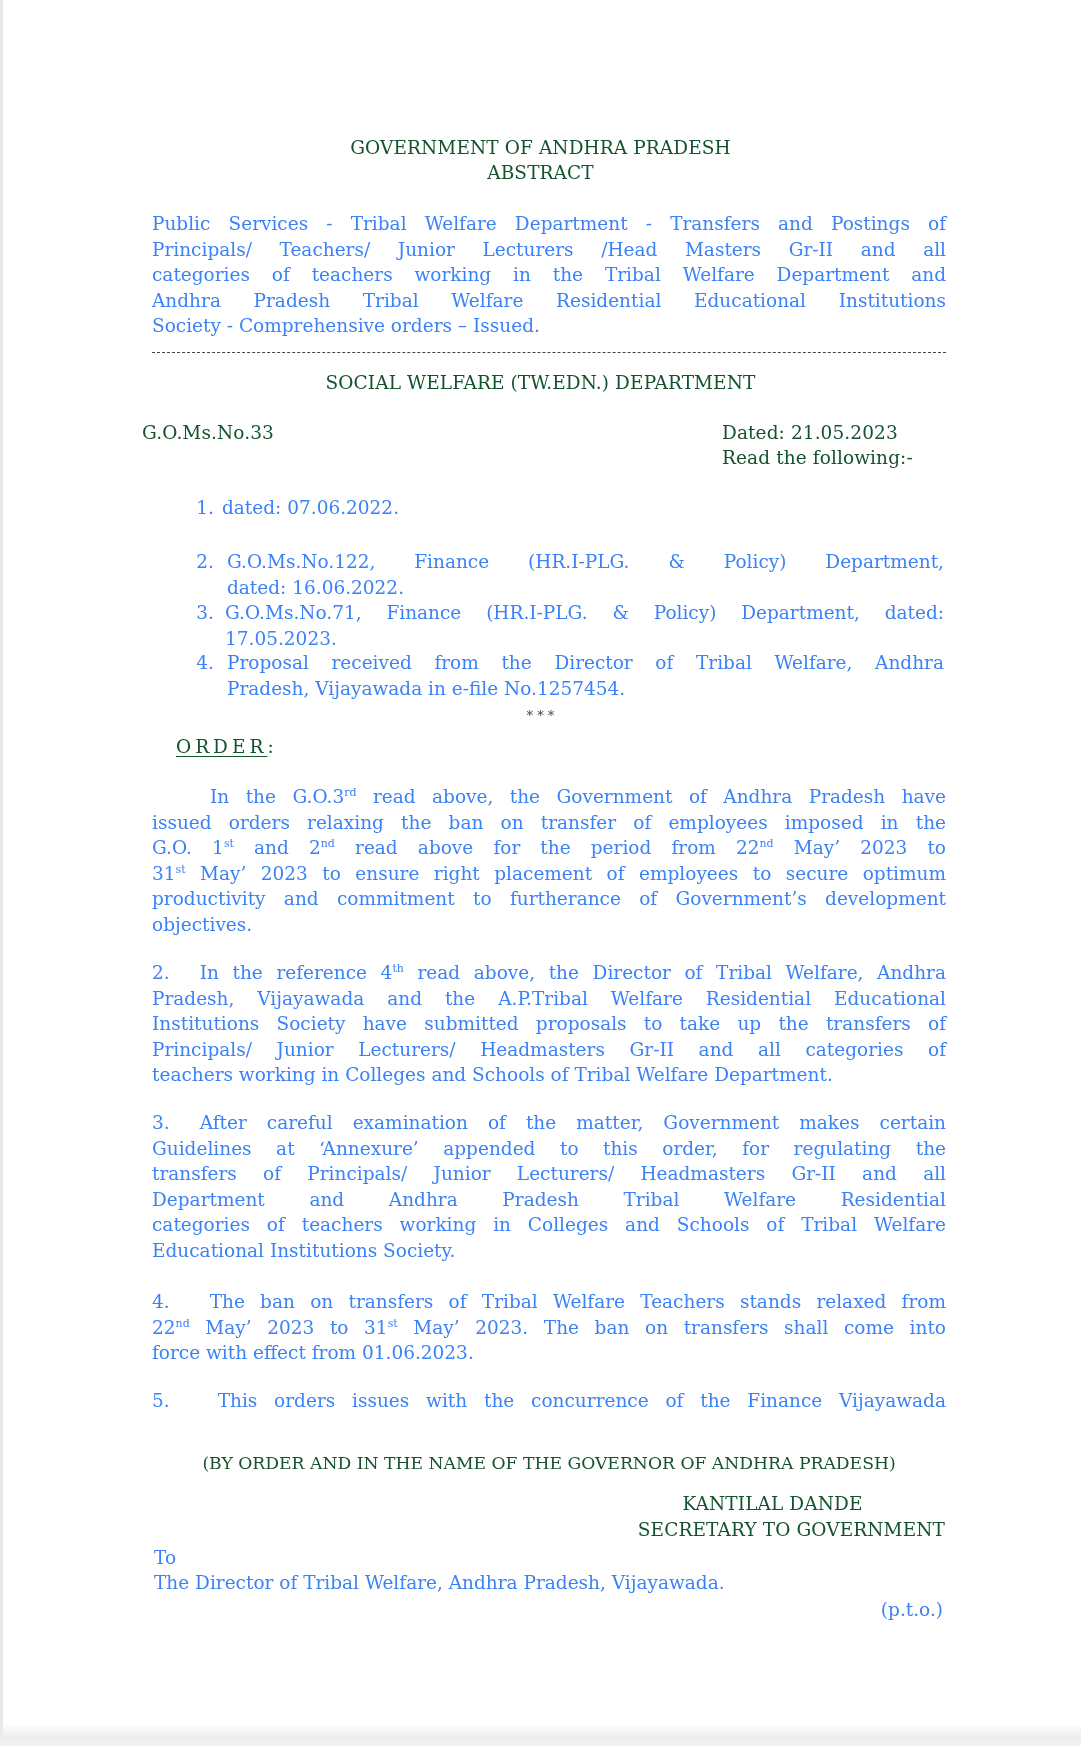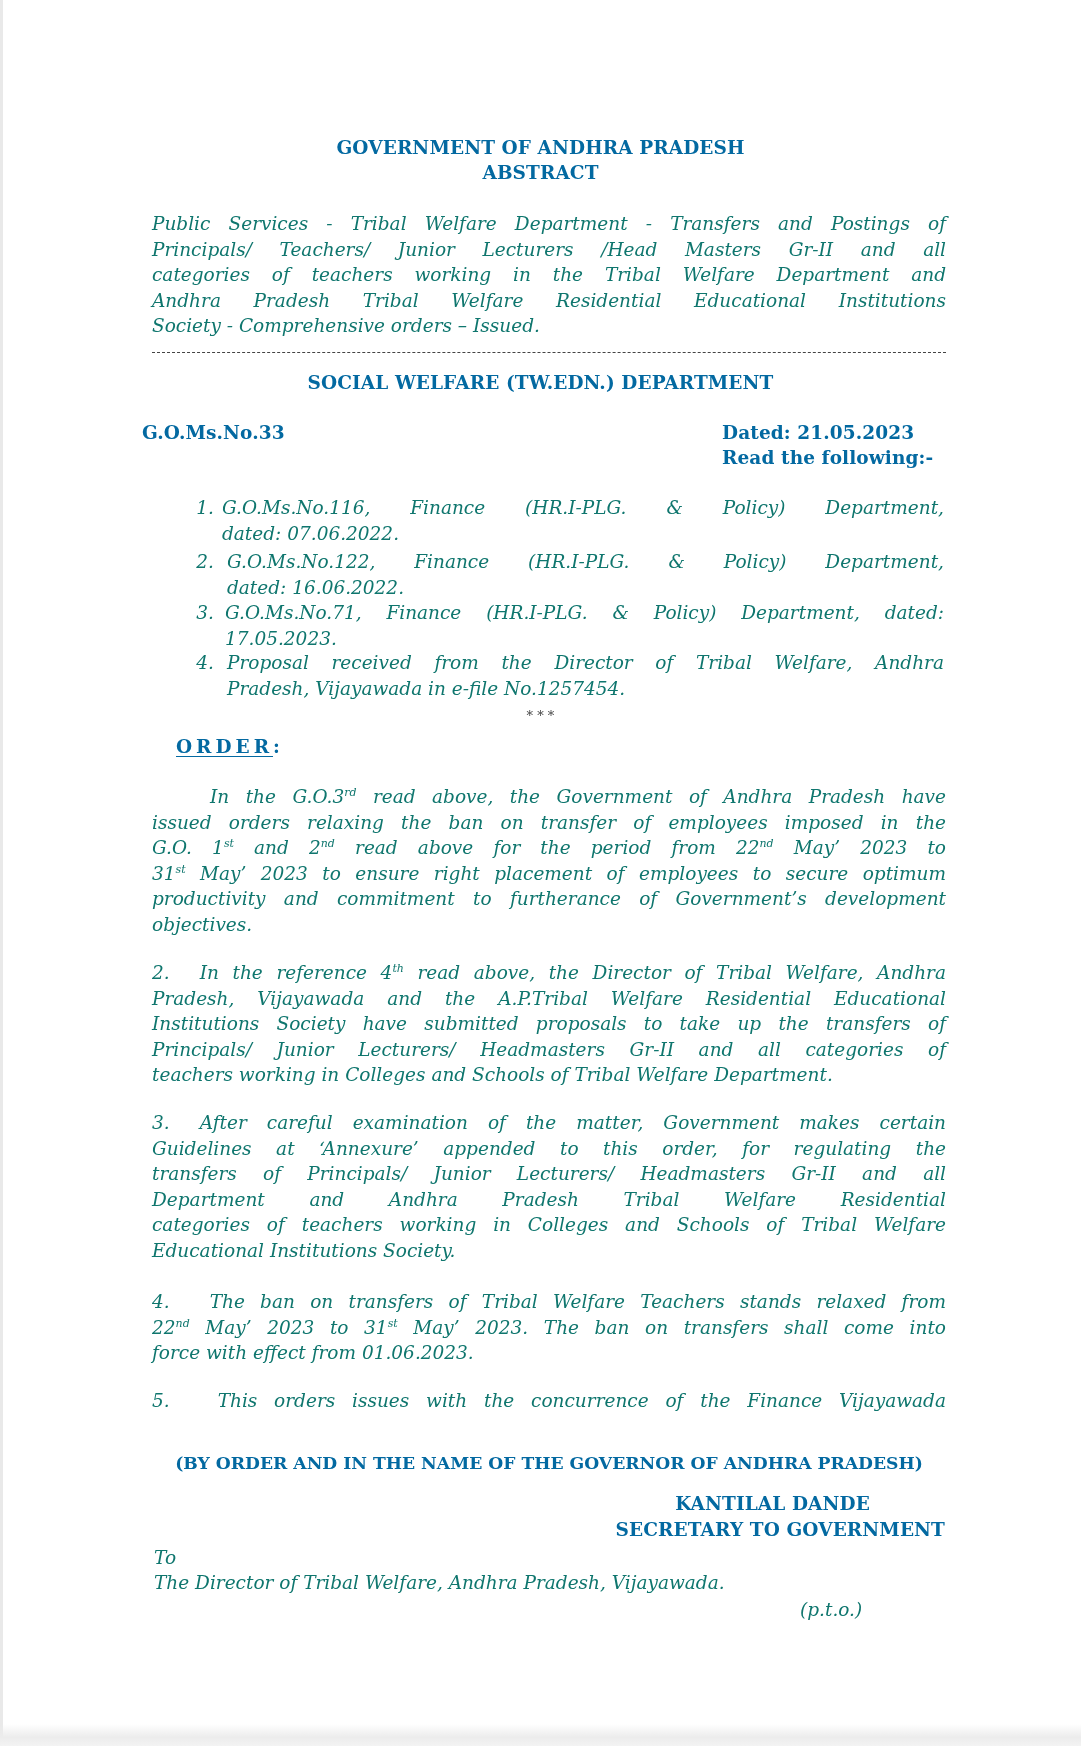--- a/index.html
+++ b/index.html
@@ -5,24 +5,24 @@
   html, body { margin: 0; padding: 0; }
   body {
     width: 1081px; height: 1746px; position: relative; overflow: hidden;
     background: #ffffff; color: #2a2a2a;
     font-family: "DejaVu Serif", "Liberation Serif", serif;
   }
   .edge-left { position: absolute; left: 0; top: 0; width: 3px; height: 1746px; background: #e9e9e9; }
   .scan-bottom { position: absolute; left: 0; bottom: 0; width: 1081px; height: 22px;
     background: linear-gradient(to bottom, rgba(255,255,255,0), #ececec 60%, #f3f3f3); }
   .abs { position: absolute; white-space: nowrap; }
-  .bold { font-weight: bold; color: #0369a1; }
+  .bold { font-weight: normal; color: #14532d; }
   .center { left: 0; width: 1081px; text-align: center; }
   .hdr { font-size: 18.5px; letter-spacing: 0.1px; }
-  .body-text { font-size: 18.5px; line-height: 25.5px; color: #0f766e; font-style: italic; }
+  .body-text { font-size: 18.5px; line-height: 25.5px; color: #3b82f6; }
   .justify-block { position: absolute; left: 152px; width: 794px; text-align: justify; }
   .jline { display: block; text-align: justify; text-align-last: justify; height: 25.5px; white-space: nowrap; }
   .jline.last { text-align-last: left; }
   sup { font-size: 11px; line-height: 0; vertical-align: 7px; }
   .dashes { position: absolute; left: 152px; width: 794px; top: 352px; height: 0;
     border-top: 1.6px dashed #444; }
   .ref-num { position: absolute; width: 24px; text-align: right; }
   .ref-text { position: absolute; left: 230px; width: 716px; }
   .order-head { font-size: 18.5px; letter-spacing: 4px; text-decoration: underline; text-underline-offset: 3px; }
   .indent { display: inline-block; width: 58px; }
@@ -48,21 +48,20 @@
 <div class="abs center bold hdr" style="top:372px;">SOCIAL WELFARE (TW.EDN.) DEPARTMENT</div>
 
 <div class="abs bold hdr" style="top:422px; left:142px;">G.O.Ms.No.33</div>
 <div class="abs bold hdr" style="top:422px; left:722px;">Dated: 21.05.2023</div>
 <div class="abs bold hdr" style="top:447px; left:722px;">Read the following:-</div>
 
 <div>
   <div class="abs body-text" style="top:495px; left:0; width:1081px; height:52px;">
     <span class="ref-num" style="left:190px;">1.</span>
     <span class="ref-text" style="left:222px; width:722px;">
-      <span class="jline">G.O.Ms.No.116,  Finance  (HR.I-PLG.  &amp;  Policy)  Department,</span>
       <span class="jline last">dated: 07.06.2022.</span>
     </span>
   </div>
   <div class="abs body-text" style="top:549px; left:0; width:1081px; height:52px;">
     <span class="ref-num" style="left:190px;">2.</span>
     <span class="ref-text" style="left:227px; width:717px;">
       <span class="jline">G.O.Ms.No.122,  Finance  (HR.I-PLG.  &amp;  Policy)  Department,</span>
       <span class="jline last">dated: 16.06.2022.</span>
     </span>
   </div>
@@ -125,15 +124,15 @@
 </div>
 
 <div class="abs bold" style="top:1453px; left:154px; width:790px; font-size:17.2px; text-align:center;">(BY ORDER AND IN THE NAME OF THE GOVERNOR OF ANDHRA PRADESH)</div>
 
 <div class="abs bold hdr" style="top:1493px; left:600px; width:345px; text-align:center;">KANTILAL DANDE</div>
 <div class="abs bold hdr" style="top:1519px; left:600px; width:345px; text-align:right;">SECRETARY TO GOVERNMENT</div>
 
 <div class="abs body-text" style="top:1545px; left:154px;">To</div>
 <div class="abs body-text" style="top:1570px; left:154px;">The Director of Tribal Welfare, Andhra Pradesh, Vijayawada.</div>
 
-<div class="abs body-text" style="top:1597px; left:800px; width:143px; ">(p.t.o.)</div>
+<div class="abs body-text" style="top:1597px; left:800px; width:143px; text-align:right;">(p.t.o.)</div>
 
 <div class="scan-bottom"></div>
 
 </body></html>

